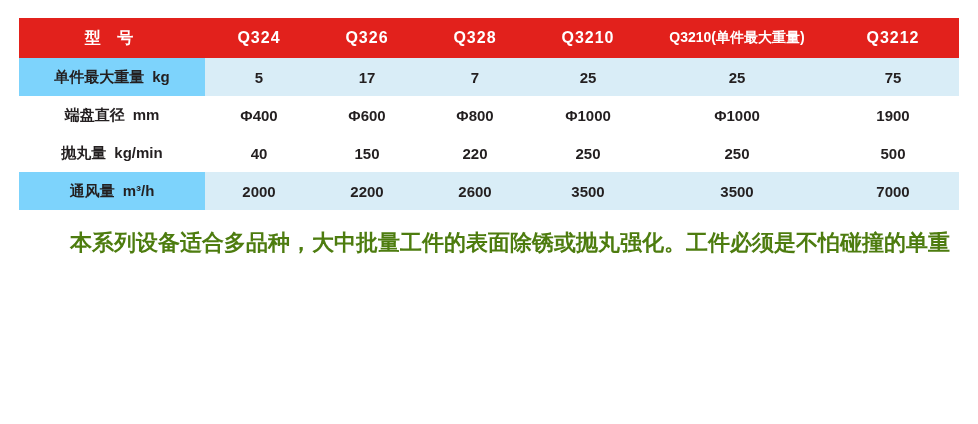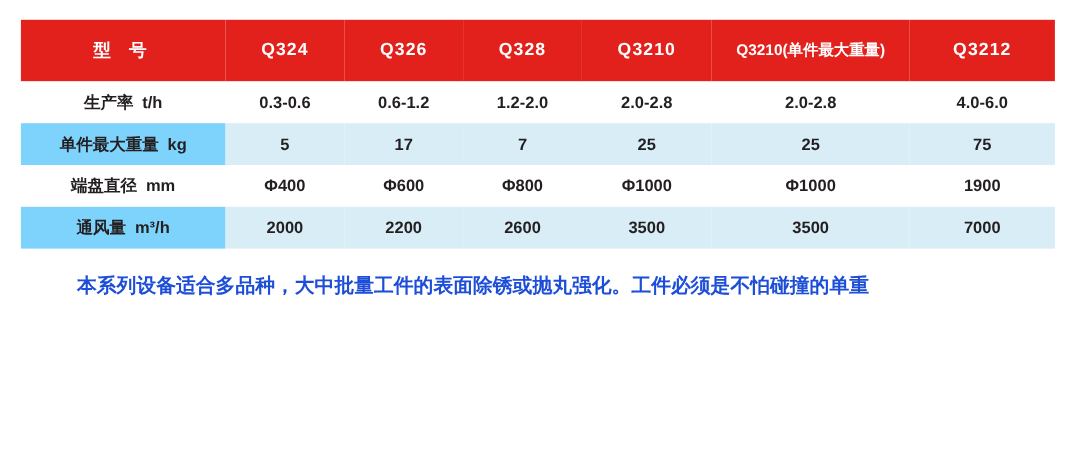--- a/index.html
+++ b/index.html
@@ -34,21 +34,21 @@
     font-weight: bold;
     font-size: 15px;
     color: #231f20;
     border: none;
   }
   
   tr.header-row td {
     background: #e2211c;
     color: #ffffff;
     font-size: 16px;
-    height: 56px;
+    height: 40px;
     letter-spacing: 1px;
   }
   tr.header-row td.first-col {
     letter-spacing: 6px;
   }
   tr.header-row td.small-head {
     font-size: 14px;
     letter-spacing: 0;
   }
   
@@ -70,23 +70,23 @@
   .col-0 { width: 186px; }
   .col-1 { width: 108px; }
   .col-2 { width: 108px; }
   .col-3 { width: 108px; }
   .col-4 { width: 118px; }
   .col-5 { width: 180px; }
   .col-6 { width: 132px; }
 
   .note {
     margin: 18px 26px 0 26px;
-    font-size: 18px;
+    font-size: 22px;
     line-height: 30px;
-    color: #1d4ed8;
+    color: #4d7c0f;
     font-weight: bold;
     text-align: justify;
   }
   .note .indent { display: inline-block; width: 44px; }
 </style>
 </head>
 <body>
 
 <div class="page">
 
@@ -104,29 +104,20 @@
       <tr class="header-row">
         <td class="first-col">型    号</td>
         <td>Q324</td>
         <td>Q326</td>
         <td>Q328</td>
         <td>Q3210</td>
         <td class="small-head">Q3210(单件最大重量)</td>
         <td>Q3212</td>
       </tr>
 
-      <tr class="band-a">
-        <td class="label"><span>生产率</span><span class="unit">t/h</span></td>
-        <td>0.3-0.6</td>
-        <td>0.6-1.2</td>
-        <td>1.2-2.0</td>
-        <td>2.0-2.8</td>
-        <td>2.0-2.8</td>
-        <td>4.0-6.0</td>
-      </tr>
 
       <tr class="band-b">
         <td class="label"><span>单件最大重量</span><span class="unit">kg</span></td>
         <td>5</td>
         <td>17</td>
         <td>7</td>
         <td>25</td>
         <td>25</td>
         <td>75</td>
       </tr>
@@ -135,20 +126,29 @@
         <td class="label"><span>端盘直径</span><span class="unit">mm</span></td>
         <td>Φ400</td>
         <td>Φ600</td>
         <td>Φ800</td>
         <td>Φ1000</td>
         <td>Φ1000</td>
         <td>1900</td>
       </tr>
 
 
+      <tr class="band-a">
+        <td class="label"><span>抛丸量</span><span class="unit">kg/min</span></td>
+        <td>40</td>
+        <td>150</td>
+        <td>220</td>
+        <td>250</td>
+        <td>250</td>
+        <td>500</td>
+      </tr>
 
       <tr class="band-b">
         <td class="label"><span>通风量</span><span class="unit">m³/h</span></td>
         <td>2000</td>
         <td>2200</td>
         <td>2600</td>
         <td>3500</td>
         <td>3500</td>
         <td>7000</td>
       </tr>

